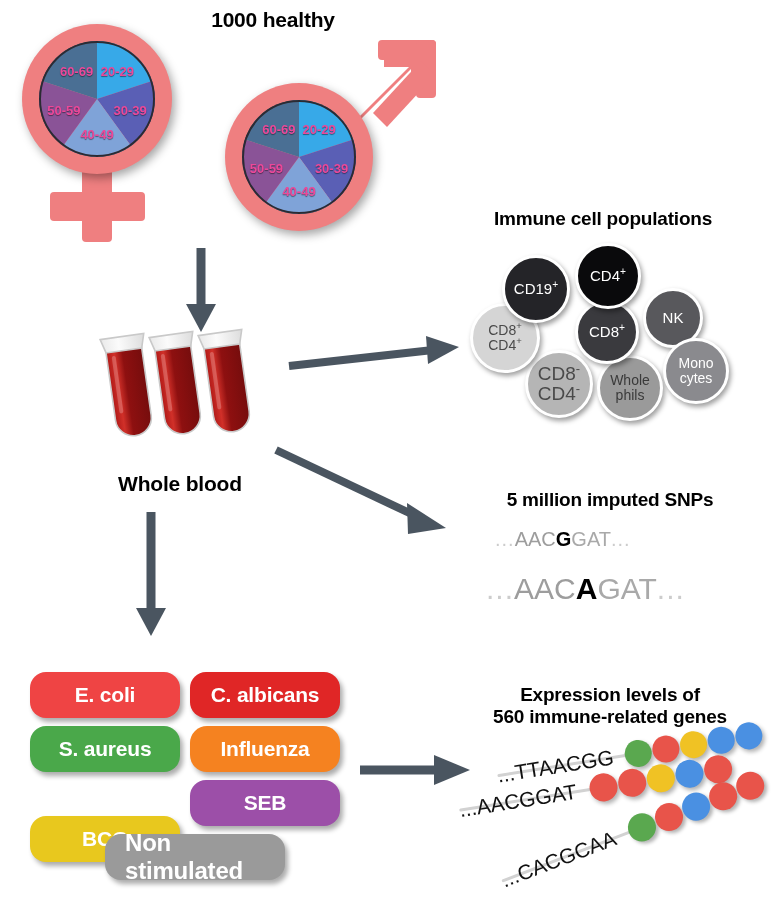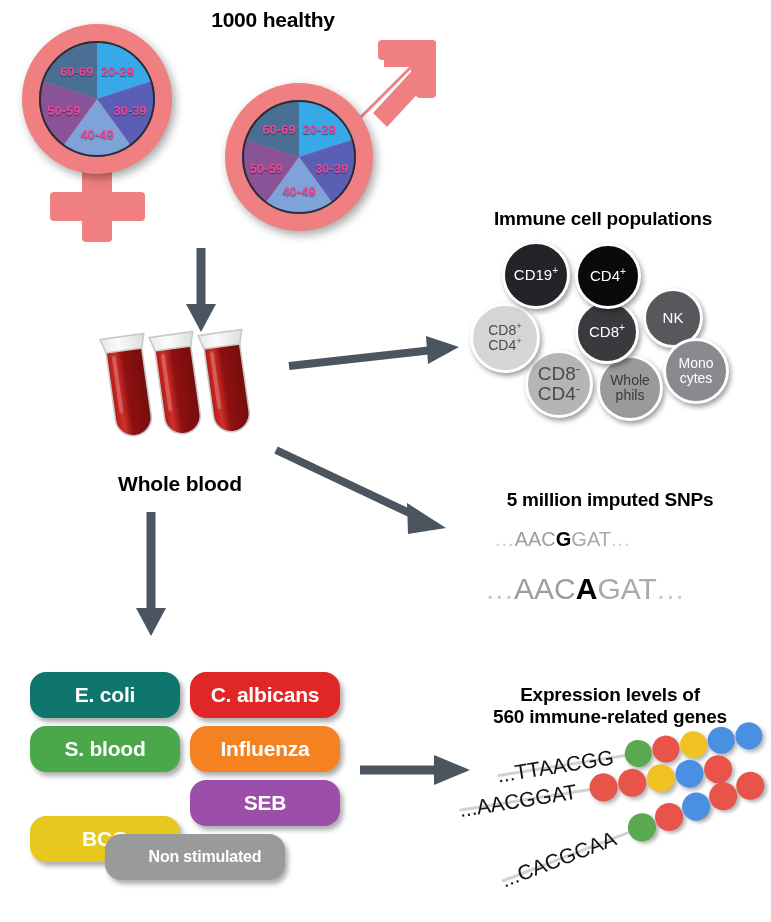--- a/index.html
+++ b/index.html
@@ -210,21 +210,21 @@
         <path d="M2 2 L46 2 L42 16 L6 16 Z" fill="url(#glassGrad)" stroke="#c9c9c9" stroke-width="1.6"></path>
         <rect x="11" y="20" width="4" height="58" fill="#ffffff" opacity="0.22" rx="2"></rect>
       </g>
     </svg>
   </div>
 
   <div class="abs heading" style="left:80px; top:472px; width:200px; font-size:21px;">Whole blood</div>
 
   <div class="abs heading" style="left:448px; top:208px; width:310px; font-size:19px;">Immune cell populations</div>
   <div class="abs" id="cells-layer" style="left:0; top:0; width:771px; height:430px;">
-      <div class="cell" style="left: 502px; top: 241px; width: 68px; height: 68px; background: rgb(36, 36, 40); color: rgb(255, 255, 255); font-size: 15px; z-index: 5;">
+      <div class="cell" style="left: 502px; top: 255px; width: 68px; height: 68px; background: rgb(36, 36, 40); color: rgb(255, 255, 255); font-size: 15px; z-index: 5;">
         <div>
           <span>CD19<sup>+</sup></span>
         </div>
       </div>
       <div class="cell" style="left: 575px; top: 243px; width: 66px; height: 66px; background: rgb(10, 10, 12); color: rgb(255, 255, 255); font-size: 15px; z-index: 7;">
         <div>
           <span>CD4<sup>+</sup></span>
         </div>
       </div>
       <div class="cell" style="left: 470px; top: 303px; width: 70px; height: 70px; background: rgb(213, 213, 213); color: rgb(74, 74, 74); font-size: 14px; z-index: 3;">
@@ -263,27 +263,27 @@
       </div>
     </div>
 
   <div class="abs heading" style="left:460px; top:489px; width:300px; font-size:19px;">5 million imputed SNPs</div>
   <div class="abs" id="snp-layer" style="left:480px; top:528px; width:280px; height:90px;">
       <div class="snp-row" style="left: 15px; top: 0px; font-size: 20px;"><span class="d">...</span><span style="color: rgb(157, 157, 157);">AAC</span><span class="b">G</span><span style="color: rgb(169, 169, 169);">GAT</span><span class="d">...</span></div>
       <div class="snp-row" style="left: 6px; top: 44px; font-size: 30px;"><span class="d">...</span><span style="color: rgb(157, 157, 157);">AAC</span><span class="b">A</span><span style="color: rgb(169, 169, 169);">GAT</span><span class="d">...</span></div>
     </div>
 
   <div class="abs" id="stim-layer" style="left:30px; top:672px; width:320px; height:230px;">
-      <div class="stim" style="width: 150px; height: 46px; left: 0px; top: 0px; background: #0f766e; font-size: 21px;">E. coli</div>
+      <div class="stim" style="width: 150px; height: 46px; left: 0px; top: 0px; background: #ef4444; font-size: 21px;">E. coli</div>
       <div class="stim" style="width: 150px; height: 46px; left: 160px; top: 0px; background: rgb(224, 38, 38); font-size: 21px;">C. albicans</div>
-      <div class="stim" style="width: 150px; height: 46px; left: 0px; top: 54px; background: rgb(74, 168, 74); font-size: 21px;">S. blood</div>
+      <div class="stim" style="width: 150px; height: 46px; left: 0px; top: 54px; background: rgb(74, 168, 74); font-size: 21px;">S. aureus</div>
       <div class="stim" style="width: 150px; height: 46px; left: 160px; top: 54px; background: rgb(245, 130, 32); font-size: 21px; border-radius: 17px;">Influenza</div>
       <div class="stim" style="width: 150px; height: 46px; left: 0px; top: 108px; background: rgb(232, 200, 30); font-size: 21px; margin-top: 36px;">BCG</div>
       <div class="stim" style="width: 150px; height: 46px; left: 160px; top: 108px; background: rgb(156, 79, 168); font-size: 21px;">SEB</div>
-      <div class="stim" style="width: 180px; height: 46px; left: 75px; top: 162px; background: rgb(154, 154, 154); font-size: 16px; padding-left: 20px;">Non stimulated</div>
+      <div class="stim" style="width: 180px; height: 46px; left: 75px; top: 162px; background: rgb(154, 154, 154); font-size: 24px; padding-left: 20px;">Non stimulated</div>
     </div>
 
   <div class="abs heading" style="left:455px; top:684px; width:310px; font-size:19px;">
     <div>Expression levels of</div>
     <div>560 immune-related genes</div>
   </div>
   <div class="abs" id="strand-layer" style="left:0; top:0; width:771px; height:922px;">
       <div class="strand" style="left: 500px; top: 775px; width: 265px; height: 33px; transform: rotate(-9deg) translateY(-50%);">
         <div class="strand-line" style="width: 139px;"></div>
         <div class="strand-text" style="font-size: 21px;">...TTAACGG</div>

